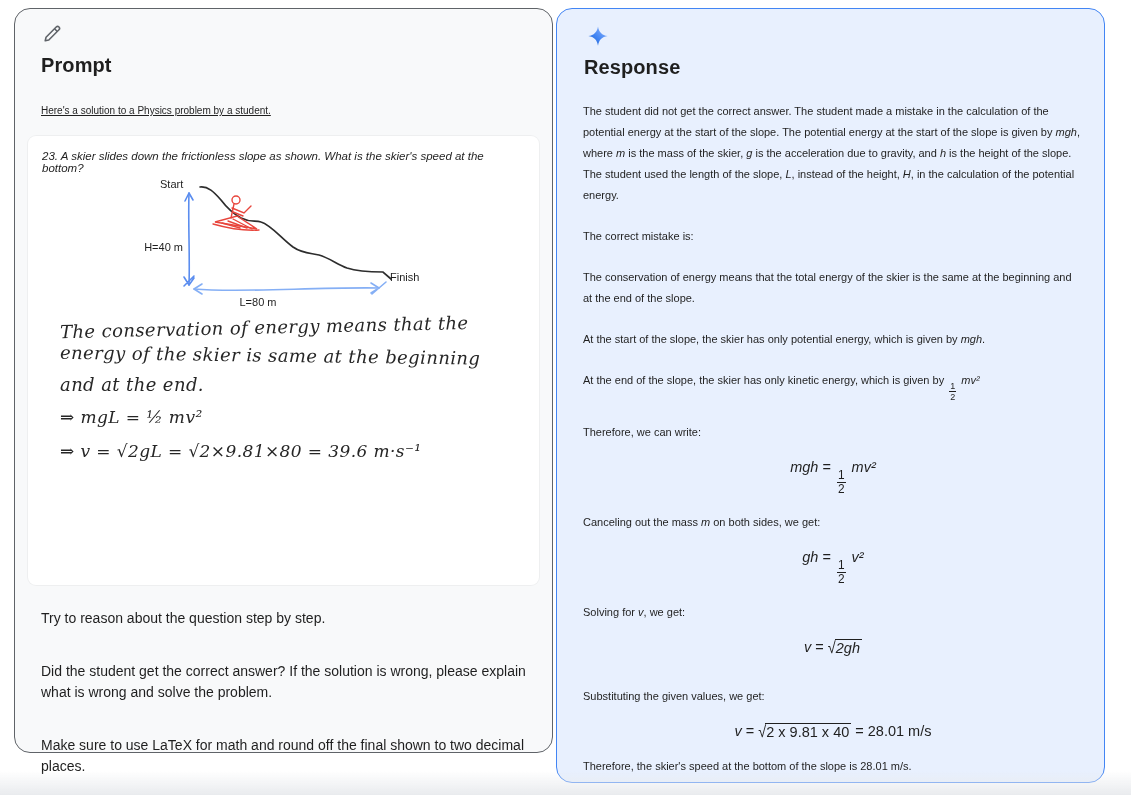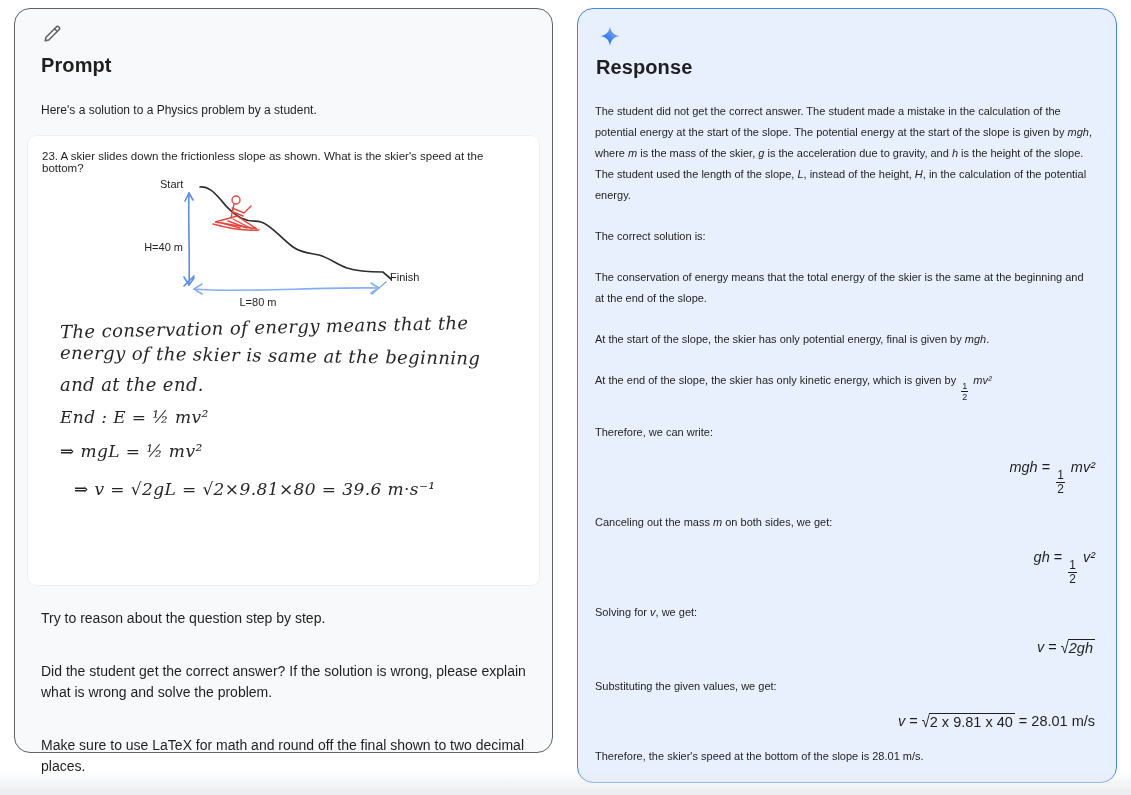--- a/index.html
+++ b/index.html
@@ -1,56 +1,56 @@
 <!DOCTYPE html>
 <html><head>
 <meta charset="utf-8">
 <style>
   * { margin:0; padding:0; box-sizing:border-box; }
   html,body { width:1131px; height:795px; overflow:hidden; background:#ffffff;
     font-family:"Liberation Sans", sans-serif; color:#1f1f1f; }
-  .page { display:flex; gap:24px; padding:8px 14px 0 14px; }
+  .page { display:flex; gap:3px; padding:8px 14px 0 14px; }
 
   .card { border-radius:16px; position:relative; }
   .prompt-card { width:539px; height:745px; background:#f8f9fa; border:1.5px solid #5f6368;
     padding:14px 13px 18px 13px; }
   .response-card { width:549px; height:775px; background:#e8f0fe; border:1.5px solid #4285f4;
-    padding:16px 21px 16px 17px; }
+    padding:16px 21px 16px 26px; }
 
   .card-icon { width:22px; height:22px; display:block; margin-left:13px; }
   .response-card .card-icon { margin-left:4px; }
   h2.card-title { font-size:20px; font-weight:600; letter-spacing:.1px; color:#1f1f1f;
     margin:9px 0 0 13px; }
   .response-card h2.card-title { margin-left:1px; }
 
-  .intro { font-size:12px; line-height:21px; margin:23px 13px 0 13px; }
+  .intro { font-size:10px; line-height:21px; margin:23px 13px 0 13px;text-decoration:underline; }
 
   .image-card { background:#ffffff; border-radius:8px; margin-top:15px; height:449px;
     padding:14px 14px 0 14px; box-shadow:0 0 0 1px rgba(0,0,0,0.04); overflow:hidden; }
-  .question { font-size:11.5px; color:#1f1f1f; letter-spacing:0; }
+  .question { font-size:11.5px; color:#1f1f1f; letter-spacing:0;font-style:italic; }
   svg.diagram { display:block; margin-top:2px; }
 
   .sol-label { font-size:11.5px; margin:2px 0 2px 0; }
 
   .hw { font-family:"DejaVu Serif", serif; font-style:italic; color:#262626;
     padding-left:18px; }
   .hw-line { font-size:18px; line-height:29px; letter-spacing:.4px; white-space:nowrap; }
   .hw-line:nth-child(1){ transform:rotate(-1.3deg); }
   .hw-line:nth-child(2){ transform:rotate(0.8deg); }
   .hw-line:nth-child(4){ margin-top:4px; font-size:17px; }
   .hw-line:nth-child(5){ line-height:38px; font-size:17px; }
   .hw-line:nth-child(6){ line-height:38px; font-size:17px; padding-left:14px; }
   .hw-line:nth-child(7){ line-height:40px; font-size:17px; padding-left:10px; transform:rotate(-0.6deg); }
 
   .outro { font-size:14px; line-height:21px; margin:23px 13px 0 13px; }
   .outro p + p { margin-top:32px; }
 
   .rtext { font-size:11px; line-height:21px; margin-top:20px; }
   .rtext.first { margin-top:22px; }
-  .eq { text-align:right; font-size:14.5px; margin-top:16px; margin-bottom:16px; }
+  .eq { text-align:center; font-size:14.5px; margin-top:16px; margin-bottom:16px; }
 
   .it { font-style:italic; }
   .frac { display:inline-flex; flex-direction:column; align-items:center;
     vertical-align:-0.55em; font-size:0.82em; line-height:1.12; margin:0 2px; }
   .frac .den { border-top:1.3px solid #1f1f1f; padding:0 1px; }
   .frac .num { padding:0 1px; }
   .sqrt { display:inline-flex; align-items:flex-start; }
   .sqrt .rad { font-style:normal; margin-right:-1px; transform:scaleY(1.12); }
   .sqrt .vinc { border-top:1.4px solid #1f1f1f; padding:0 2px 0 1px; }
 
@@ -109,21 +109,20 @@
           <path d="M180,47 L198,52 M186,45 L205,52 M191,43 L210,53"></path>
           <path d="M171,48 C185,52 203,55 217,54"></path>
         </g>
       </svg>
 
 
       <div class="hw">
         <div class="hw-line">The conservation of energy means that the</div>
         <div class="hw-line">energy of the skier is same at the beginning</div>
         <div class="hw-line">and at the end.</div>
-        <div class="hw-line">End :  E = ½ mv²</div>
         <div class="hw-line">⇒  mgL = ½ mv²</div>
         <div class="hw-line">⇒  v = √2gL = √2×9.81×80  =  39.6 m·s⁻¹</div>
       </div>
     </div>
 
     <div class="outro">
       <p>Try to reason about the question step by step.</p>
       <p>Did the student get the correct answer? If the solution is wrong, please explain what is wrong and solve the problem.</p>
       <p>Make sure to use LaTeX for math and round off the final shown to two decimal places.</p>
     </div>
@@ -136,43 +135,43 @@
           <stop offset="0" stop-color="#9bbcfb"></stop>
           <stop offset="0.55" stop-color="#4285f4"></stop>
           <stop offset="1" stop-color="#1659c4"></stop>
         </linearGradient>
       </defs>
       <path d="M12 1.5 C12.9 7.6 16.4 11.1 22.5 12 C16.4 12.9 12.9 16.4 12 22.5 C11.1 16.4 7.6 12.9 1.5 12 C7.6 11.1 11.1 7.6 12 1.5 Z" fill="url(#sparkGrad)"></path>
     </svg>
     <h2 class="card-title">Response</h2>
 
     <p class="rtext first"><span>The student did not get the correct answer. The student made a mistake in the calculation of the potential energy at the start of the slope. The potential energy at the start of the slope is given by </span><span class="it">mgh</span><span>, where </span><span class="it">m</span><span> is the mass of the skier, </span><span class="it">g</span><span> is the acceleration due to gravity, and </span><span class="it">h</span><span> is the height of the slope. The student used the length of the slope, </span><span class="it">L</span><span>, instead of the height, </span><span class="it">H</span><span>, in the calculation of the potential energy.</span></p>
-    <p class="rtext">The correct solution is:</p>
+    <p class="rtext">The correct mistake is:</p>
     <p class="rtext">The conservation of energy means that the total energy of the skier is the same at the beginning and at the end of the slope.</p>
-    <p class="rtext"><span>At the start of the slope, the skier has only potential energy, final is given by </span><span class="it">mgh</span><span>.</span></p>
+    <p class="rtext"><span>At the start of the slope, the skier has only potential energy, which is given by </span><span class="it">mgh</span><span>.</span></p>
     <p class="rtext"><span>At the end of the slope, the skier has only kinetic energy, which is given by </span><span class="frac">
           <span class="num">1</span>
           <span class="den">2</span>
         </span><span> </span><span class="it">mv²</span></p>
     <p class="rtext">Therefore, we can write:</p>
     <div class="eq"><span class="it">mgh</span><span> = </span><span class="frac">
           <span class="num">1</span>
           <span class="den">2</span>
         </span><span> </span><span class="it">mv²</span></div>
     <p class="rtext" style="margin-top:14px"><span>Canceling out the mass </span><span class="it">m</span><span> on both sides, we get:</span></p>
     <div class="eq"><span class="it">gh</span><span> = </span><span class="frac">
           <span class="num">1</span>
           <span class="den">2</span>
         </span><span> </span><span class="it">v²</span></div>
     <p class="rtext" style="margin-top:14px"><span>Solving for </span><span class="it">v</span><span>, we get:</span></p>
     <div class="eq"><span class="it">v</span><span> = </span><span class="sqrt">
           <span class="rad">√</span>
           <span class="vinc"><span class="it">2gh</span></span>
         </span></div>
-    <p class="rtext" style="margin-top:20px">Substituting the given values, we get:</p>
+    <p class="rtext" style="margin-top:30px">Substituting the given values, we get:</p>
     <div class="eq"><span class="it">v</span><span> = </span><span class="sqrt">
           <span class="rad">√</span>
           <span class="vinc"><span>2 x 9.81 x 40</span></span>
         </span><span> = 28.01 m/s</span></div>
     <p class="rtext" style="margin-top:14px">Therefore, the skier's speed at the bottom of the slope is 28.01 m/s.</p>
   </section>
 
 </div>
 
 <div class="footer-strip"></div>

